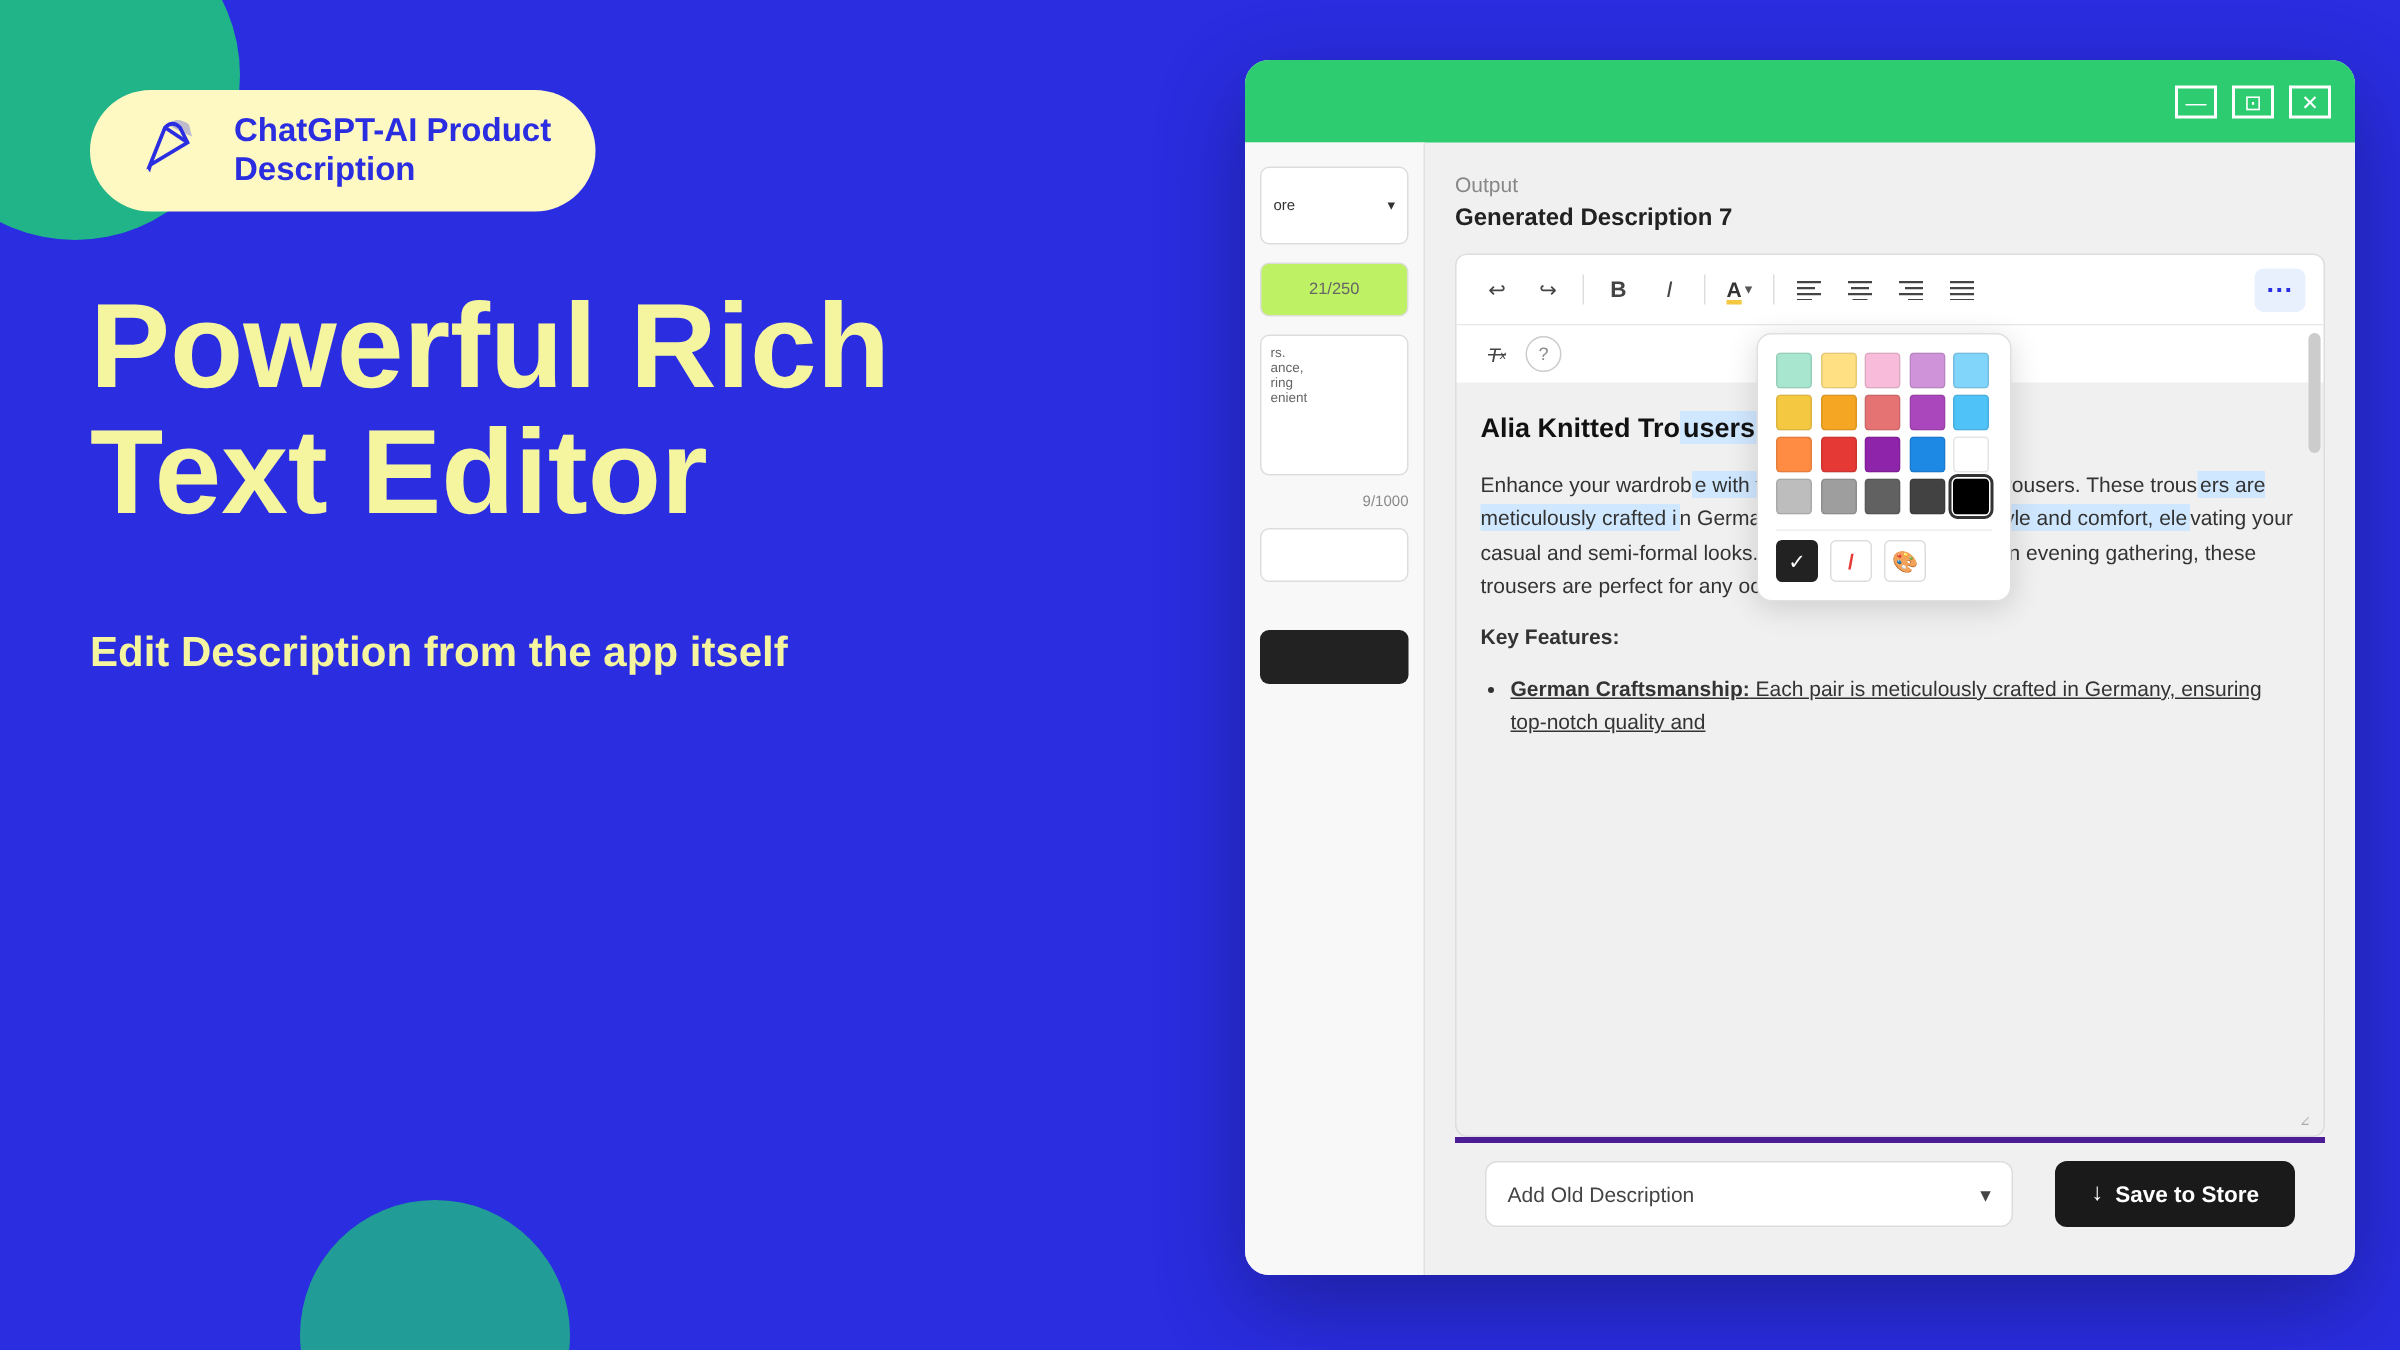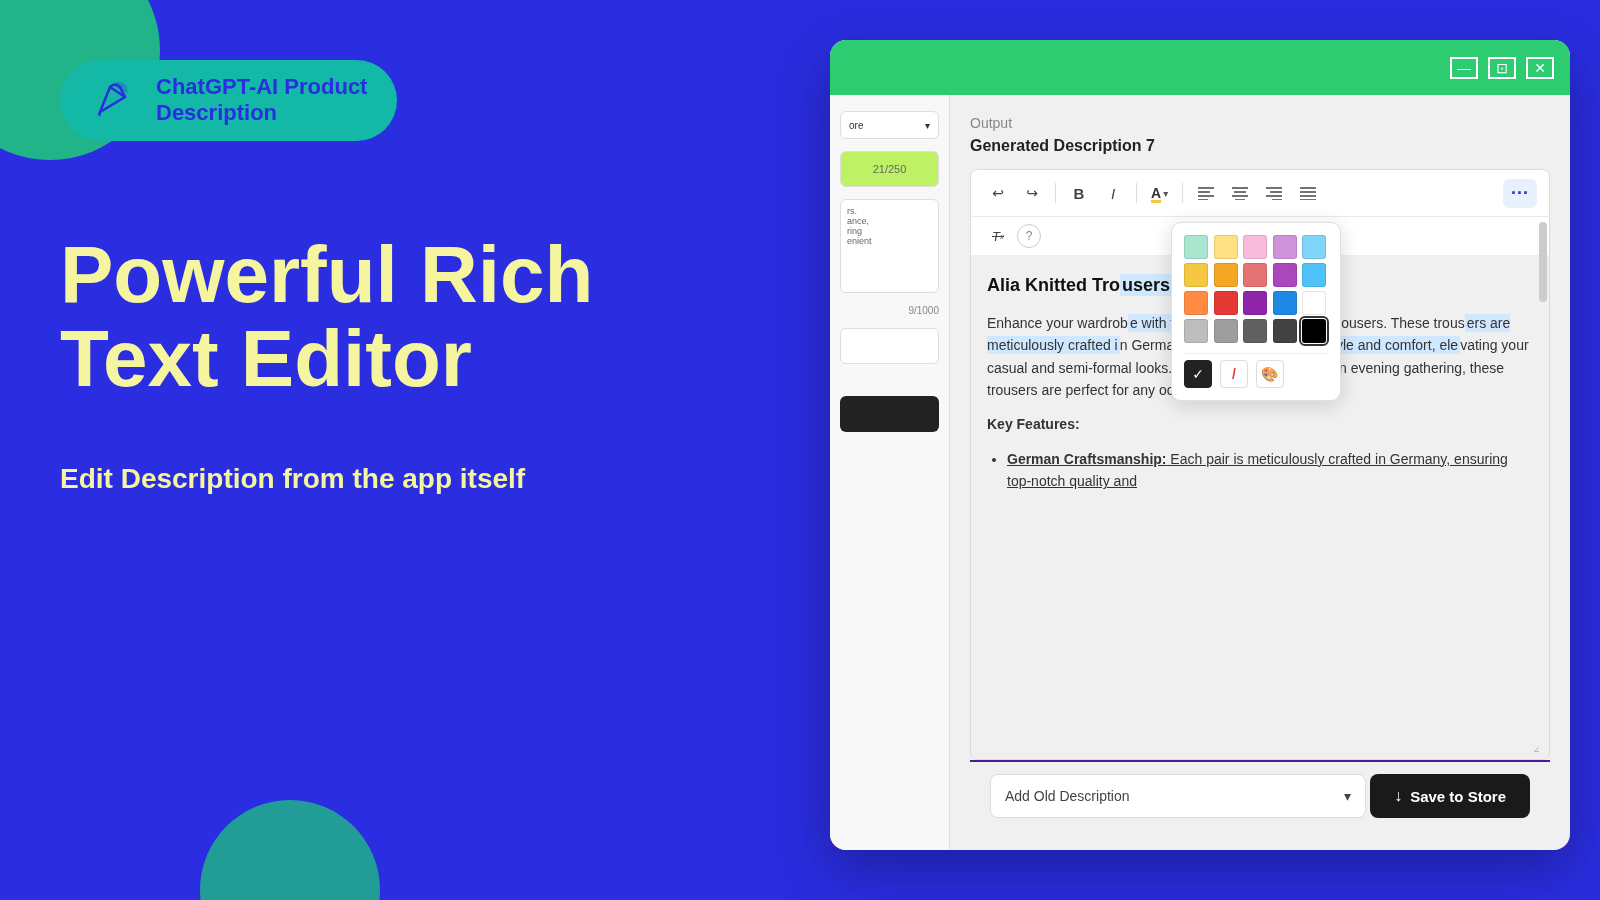--- a/index.html
+++ b/index.html
@@ -40,26 +40,26 @@
     .left-panel {
       position: absolute;
       left: 60px;
       top: 60px;
       width: 620px;
       z-index: 1;
     }
 
     .logo-badge {
       display: flex;
-      align-items: flex-end;
-      background: #14b8a6;
+      align-items: center;
+      background: #fef9c3;
       border-radius: 50px;
       padding: 14px 30px;
       width: fit-content;
-      margin-bottom: 92px;
+      margin-bottom: 48px;
     }
     .logo-icon {
       width: 50px;
       height: 50px;
       margin-right: 16px;
       color: #2a2de0;
     }
     .logo-text {
       font-size: 22px;
       font-weight: 800;
@@ -143,21 +143,21 @@
       align-items: center;
       justify-content: center;
       padding: 0 8px;
       font-size: 11px;
       color: #666;
     }
     .form-dropdown-small {
       background: #fff;
       border: 1px solid #ddd;
       border-radius: 6px;
-      height: 28px;
+      height: 52px;
       display: flex;
       align-items: center;
       justify-content: space-between;
       padding: 0 8px;
       font-size: 11px;
       color: #333;
     }
     .form-counter {
       font-size: 10px;
       color: #888;
@@ -367,22 +367,22 @@
       height: 12px;
       cursor: se-resize;
       color: #aaa;
       font-size: 10px;
     }
 
     
     .editor-bottom {
       display: flex;
       padding: 12px 20px;
-      border-top: 2px solid #4c1d95;
-      gap: 4px;
+      border-top: 4px solid #4c1d95;
+      gap: 28px;
     }
     .add-desc-dropdown {
       flex: 1;
       border: 1px solid #ddd;
       border-radius: 8px;
       height: 44px;
       display: flex;
       align-items: center;
       justify-content: space-between;
       padding: 0 14px;

